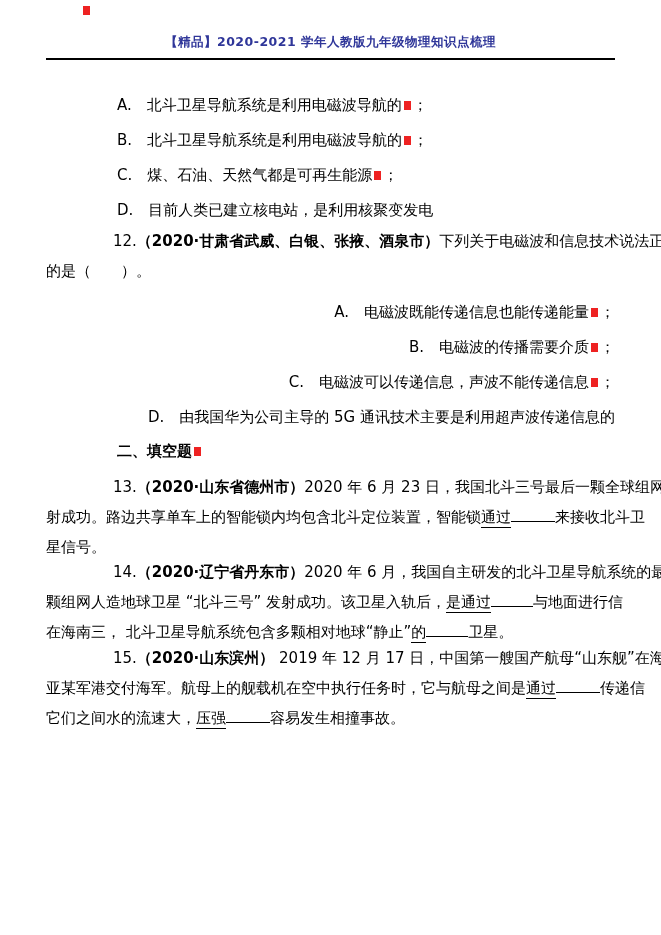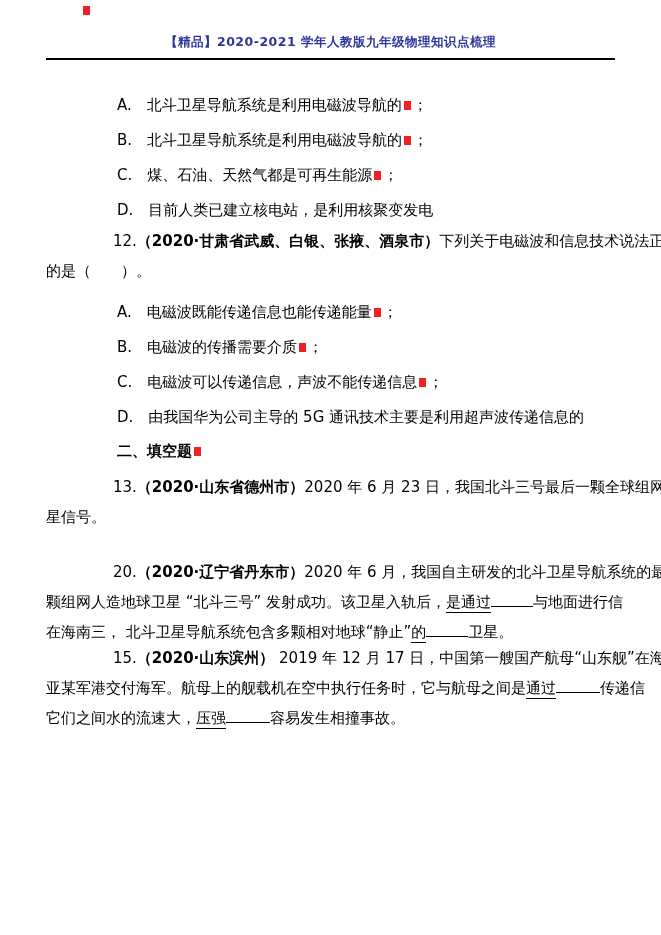--- a/index.html
+++ b/index.html
@@ -56,35 +56,36 @@
       <div class="block options" style="top: 88px;">
         <div class="line"><span>A.　北斗卫星导航系统是利用电磁波导航的</span><span class="redbox"></span><span>；</span></div>
         <div class="line"><span>B.　北斗卫星导航系统是利用电磁波导航的</span><span class="redbox"></span><span>；</span></div>
         <div class="line"><span>C.　煤、石油、天然气都是可再生能源</span><span class="redbox"></span><span>；</span></div>
         <div class="line"><span>D.　目前人类已建立核电站，是利用核聚变发电</span></div>
       </div>
       <div class="block para" style="top: 226px;">
         <div class="line indent"><span>12.</span><span class="b">（2020·甘肃省武威、白银、张掖、酒泉市）</span><span>下列关于电磁波和信息技术说法正确</span></div>
         <div class="line"><span>的是（　　）。</span></div>
       </div>
-      <div class="block options" style="top: 295px;">
+      <div class="block options" style="top: 295px; text-align: right;">
         <div class="line"><span>A.　电磁波既能传递信息也能传递能量</span><span class="redbox"></span><span>；</span></div>
         <div class="line"><span>B.　电磁波的传播需要介质</span><span class="redbox"></span><span>；</span></div>
         <div class="line"><span>C.　电磁波可以传递信息，声波不能传递信息</span><span class="redbox"></span><span>；</span></div>
         <div class="line"><span>D.　由我国华为公司主导的 5G 通讯技术主要是利用超声波传递信息的</span></div>
       </div>
       <div class="block section" style="top: 440px;">
         <div class="line"><span class="b">二、填空题</span><span class="redbox"></span></div>
       </div>
       <div class="block para" style="top: 472px;">
         <div class="line indent"><span>13.</span><span class="b">（2020·山东省德州市）</span><span>2020 年 6 月 23 日，我国北斗三号最后一颗全球组网卫星发</span></div>
+        <div class="line"><span>射成功。路边共享单车上的智能锁内均包含北斗定位装置，智能锁</span><span class="u">通过</span><span class="blank" style="width: 44px;"></span><span>来接收北斗卫</span></div>
         <div class="line"><span>星信号。</span></div>
       </div>
       <div class="block para" style="top: 557px;">
-        <div class="line indent"><span>20.</span><span class="b">（2020·辽宁省丹东市）</span><span>2020 年 6 月，我国自主研发的北斗卫星导航系统的最后一</span></div>
+        <div class="line indent"><span>14.</span><span class="b">（2020·辽宁省丹东市）</span><span>2020 年 6 月，我国自主研发的北斗卫星导航系统的最后一</span></div>
         <div class="line"><span>颗组网人造地球卫星 “北斗三号” 发射成功。该卫星入轨后，</span><span class="u">是通过</span><span class="blank" style="width: 42px;"></span><span>与地面进行信</span></div>
         <div class="line"><span>在海南三， 北斗卫星导航系统包含多颗相对地球“静止”</span><span class="u">的</span><span class="blank" style="width: 42px;"></span><span>卫星。</span></div>
       </div>
       <div class="block para" style="top: 643px;">
         <div class="line indent"><span>15.</span><span class="b">（2020·山东滨州）</span><span> 2019 年 12 月 17 日，中国第一艘国产航母“山东舰”在海南三</span></div>
         <div class="line"><span>亚某军港交付海军。航母上的舰载机在空中执行任务时，它与航母之间是</span><span class="u">通过</span><span class="blank" style="width: 44px;"></span><span>传递信</span></div>
         <div class="line"><span>它们之间水的流速大，</span><span class="u">压强</span><span class="blank" style="width: 44px;"></span><span>容易发生相撞事故。</span></div>
       </div>
     </div>
 </div>

